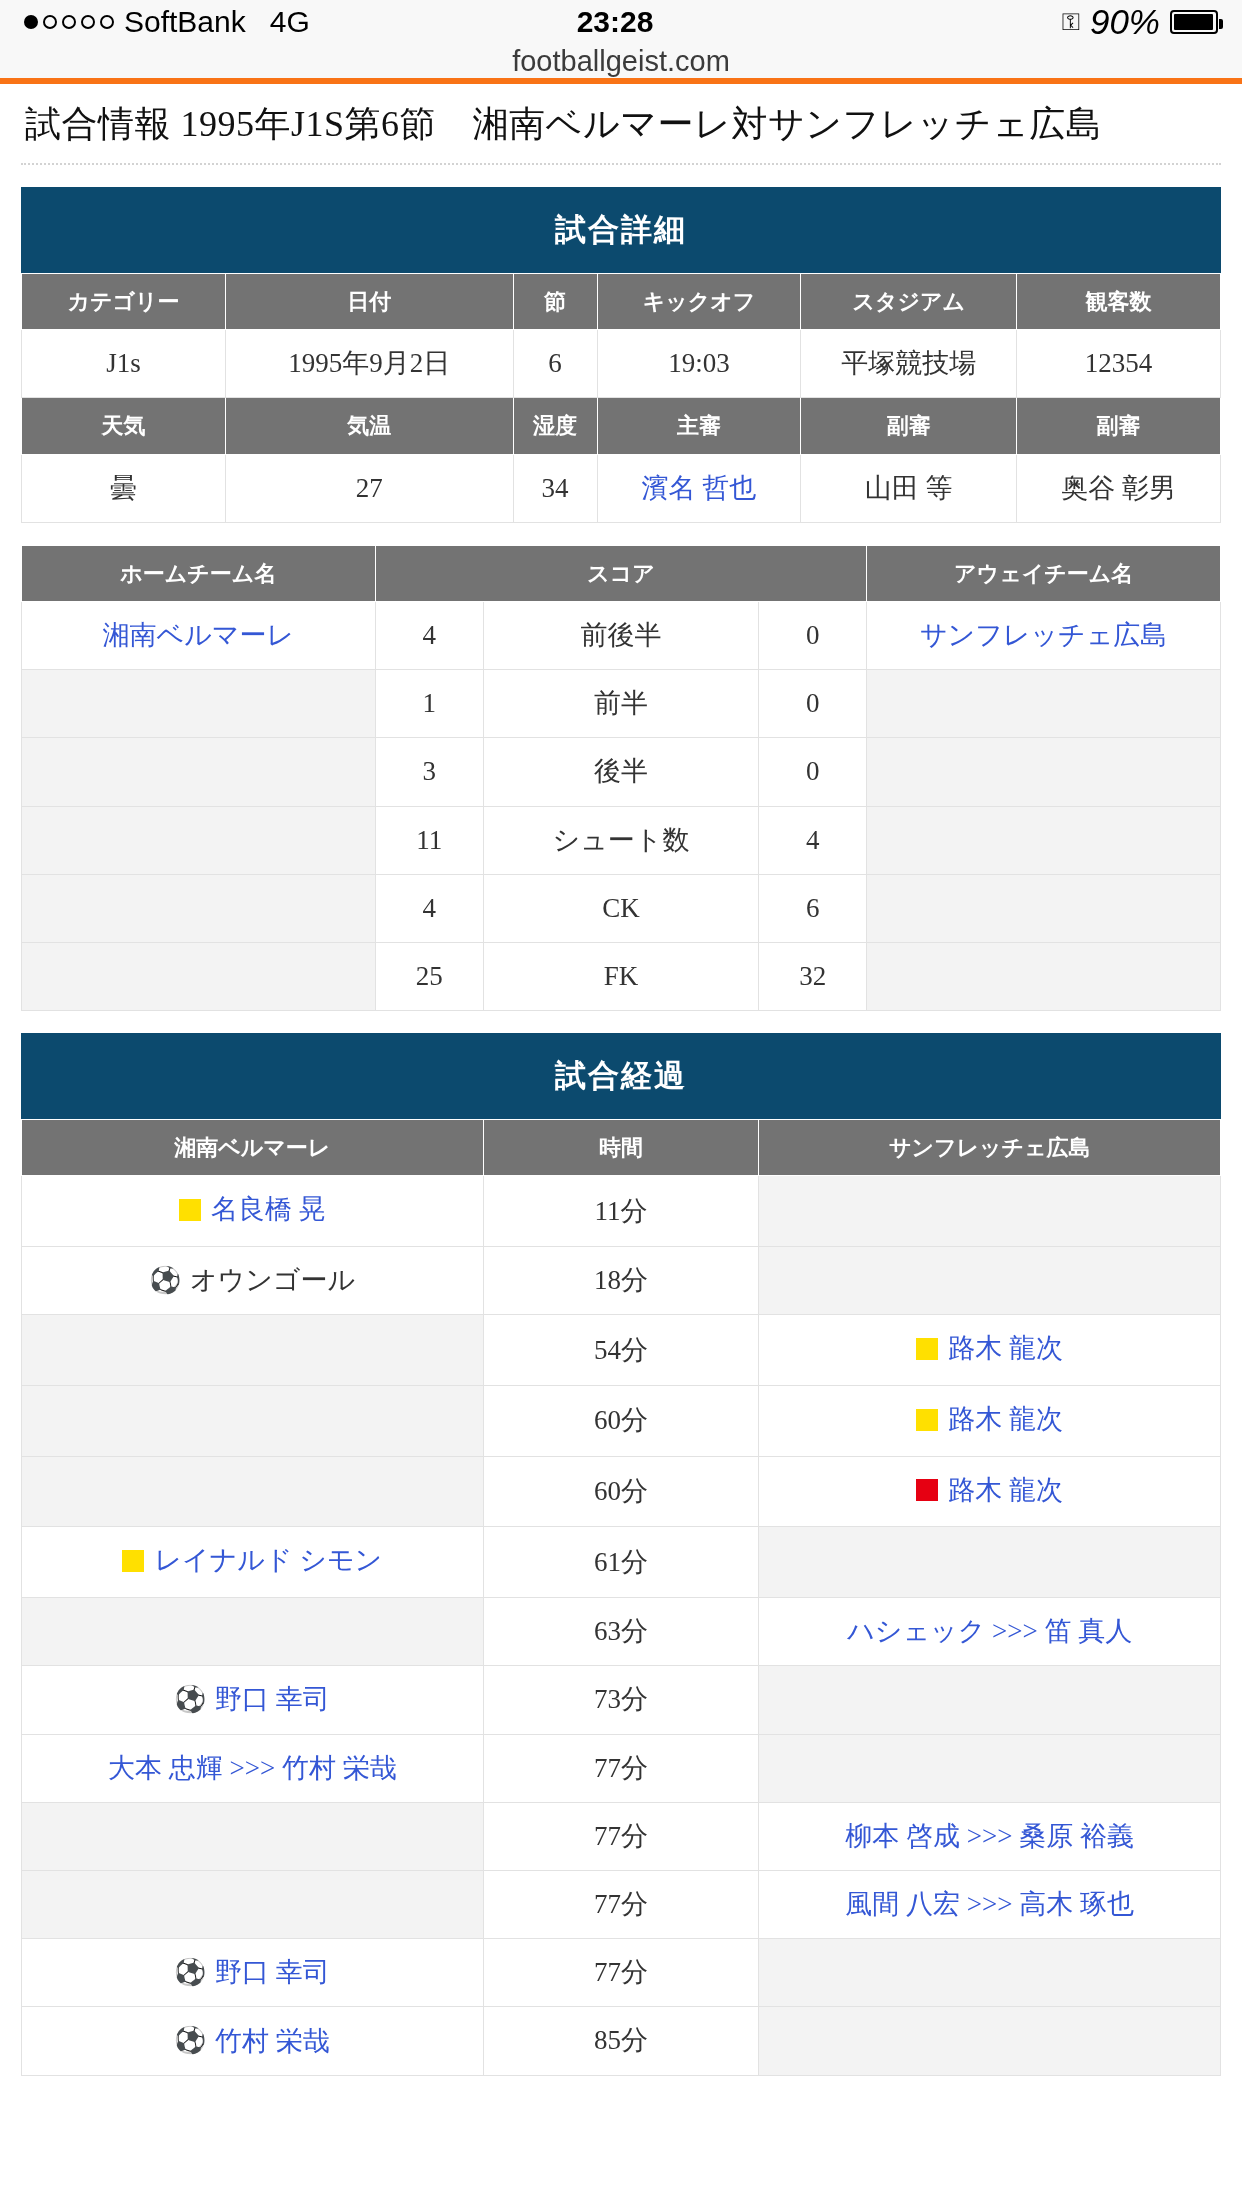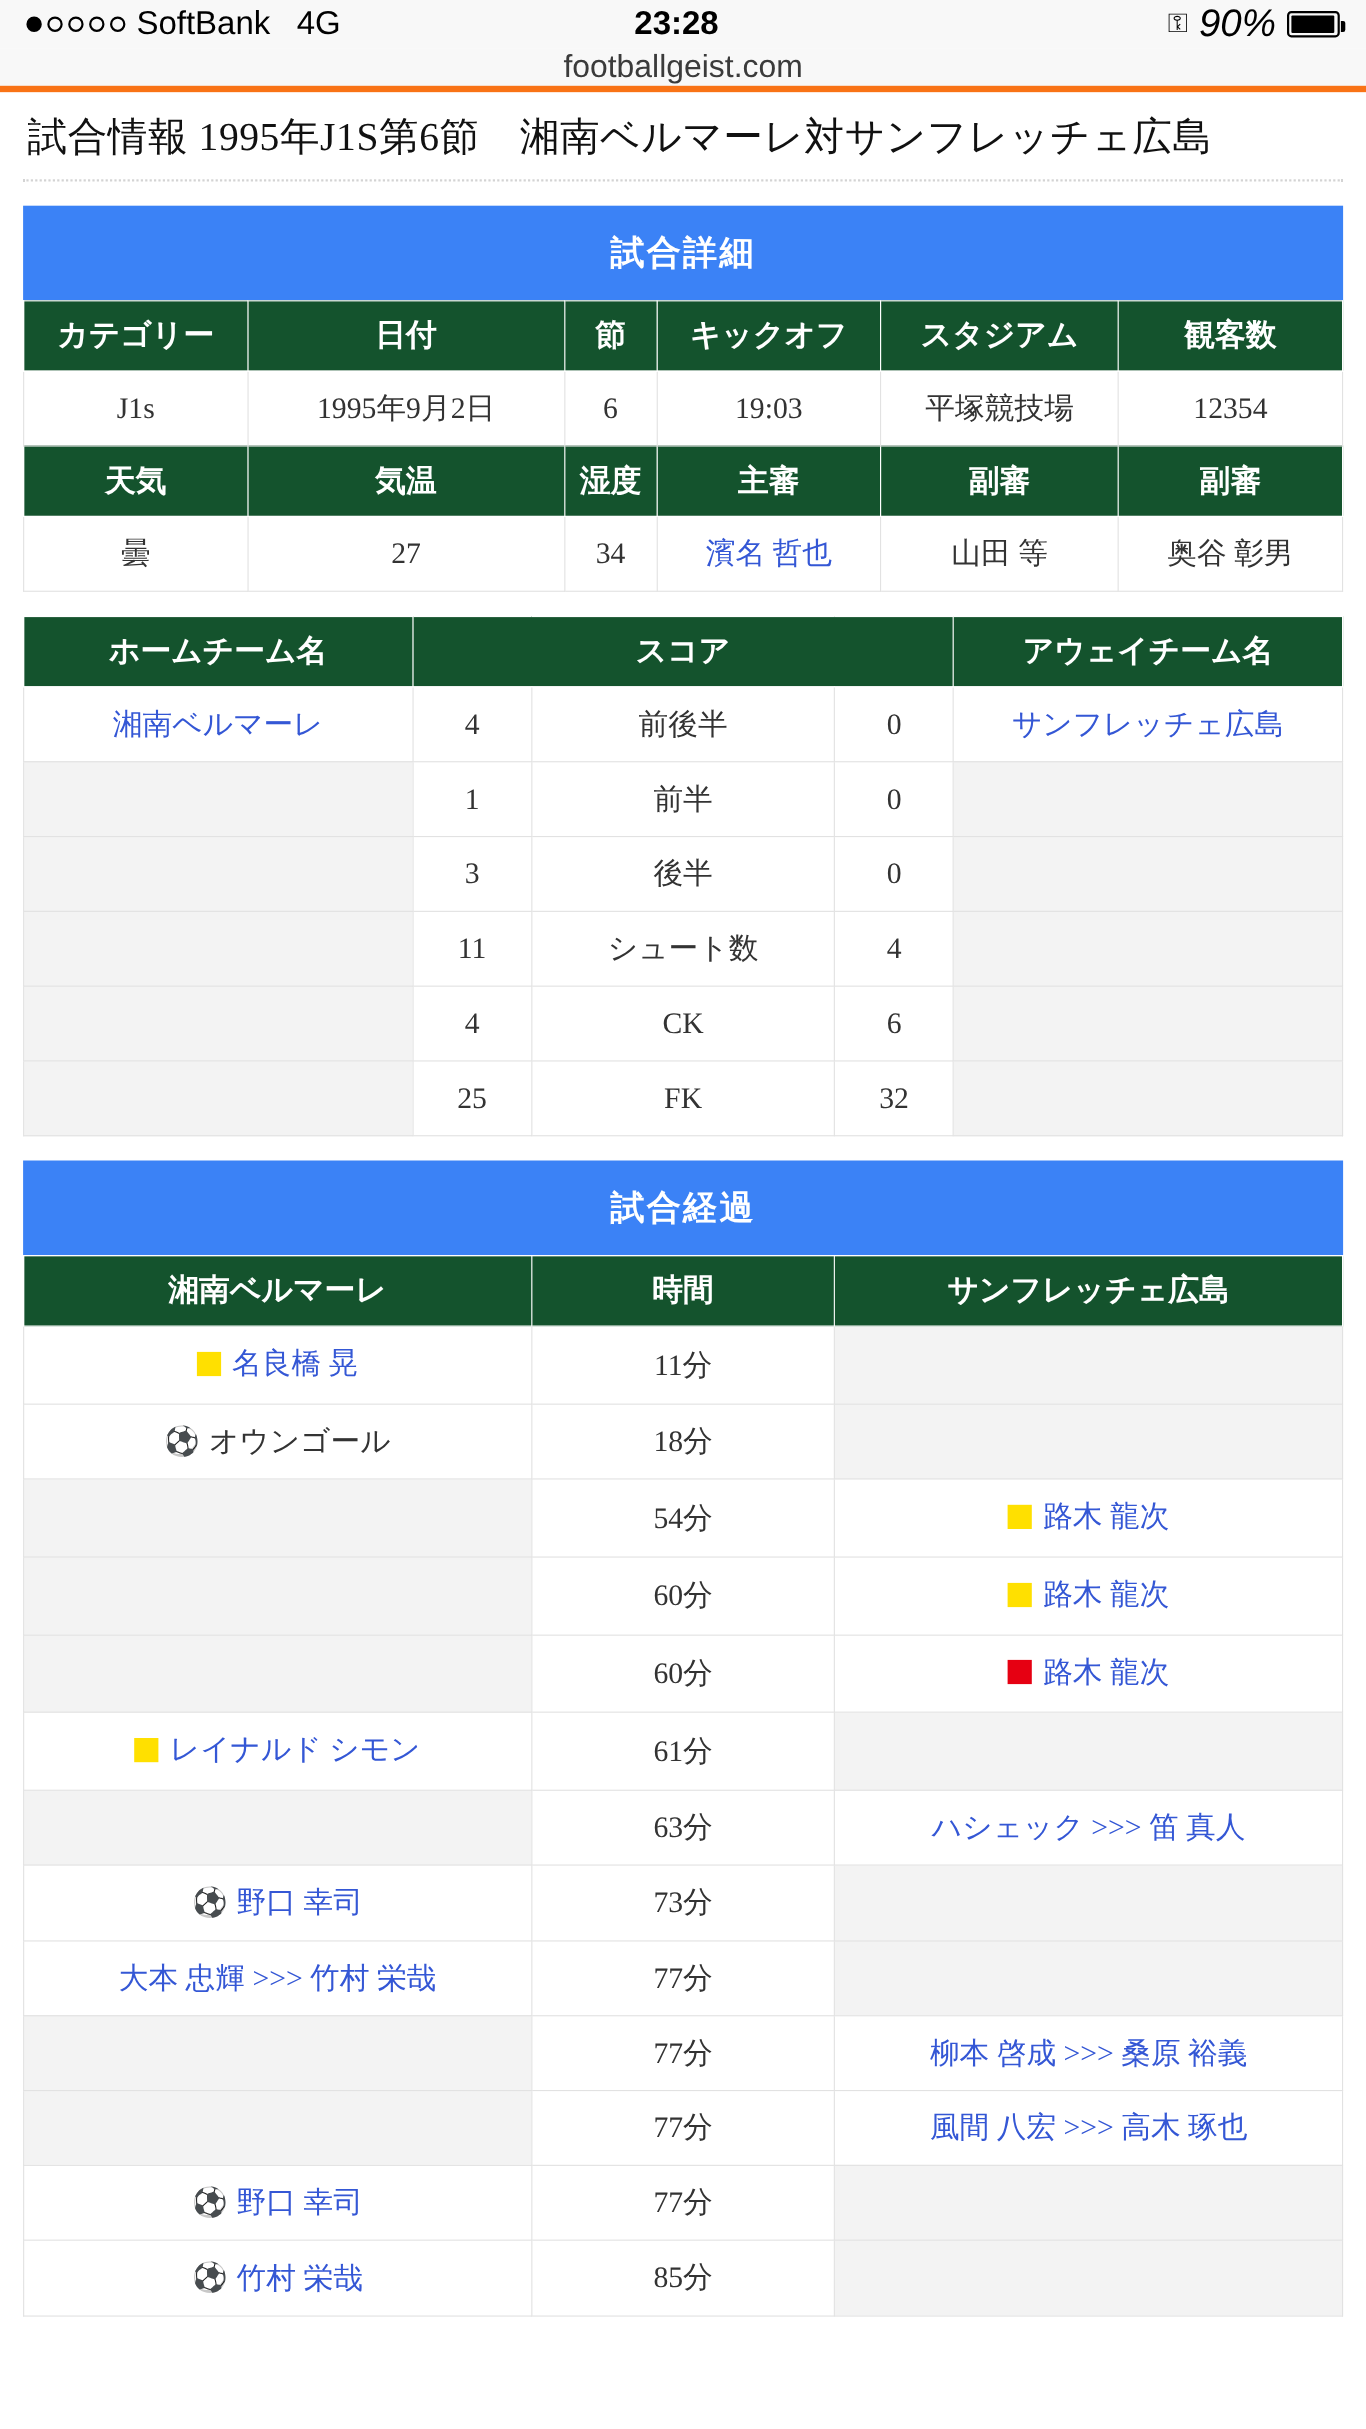--- a/index.html
+++ b/index.html
@@ -79,32 +79,32 @@
   }
 
   
   .block { margin-top: 22px; }
   table {
     width: 100%;
     border-collapse: collapse;
     table-layout: fixed;
   }
   .banner {
-    background: #3b82f6;
+    background: #0c4a6e;
     color: #fff;
     text-align: center;
     font-size: 31px;
     font-weight: bold;
     padding: 22px 0;
     letter-spacing: 2px;
   }
   th {
-    background: #14532d;
+    background: #737373;
     color: #fff;
-    font-size: 28px;
+    font-size: 22px;
     font-weight: bold;
     text-align: center;
     padding: 14px 6px;
     border: 1px solid #ffffff;
     line-height: 1.25;
   }
   td {
     background: #fff;
     color: #333;
     font-size: 27px;

